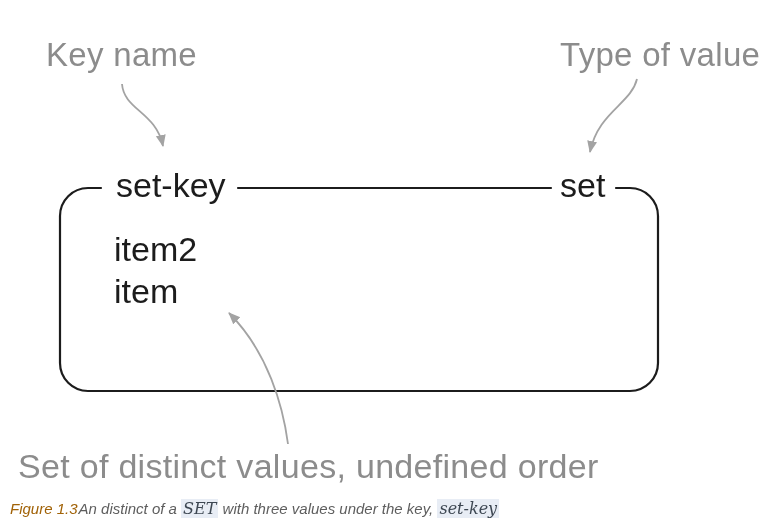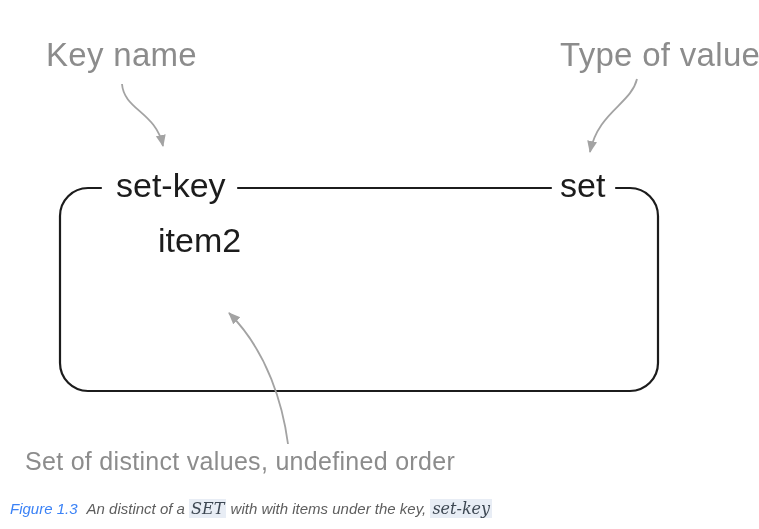--- a/index.html
+++ b/index.html
@@ -33,36 +33,36 @@
     letter-spacing: 0.3px;
   }
   .node-text {
     font-size: 34px;
     color: #1c1c1c;
   }
   .keyname-label   { left: 46px;  top: 36px; }
   .typevalue-label { left: 560px; top: 36px; }
   .setkey-label    { left: 112px; top: 166px; background: #ffffff; padding: 0 4px; }
   .set-label       { left: 556px; top: 166px; background: #ffffff; padding: 0 4px; }
-  .item-0 { left: 114px; top: 221px; margin-left: 44px; }
+  .item-0 { left: 114px; top: 230px; }
   .item-1 { left: 114px; top: 272px; }
   .item-2 { left: 114px; top: 323px; }
-  .bottom-annot { left: 25px; top: 447px; font-size: 25px; }
+  .bottom-annot { left: 18px; top: 447px; font-size: 34px; }
   .figcaption {
     position: absolute;
     left: 10px;
     top: 499px;
     font-size: 15px;
     font-style: italic;
     color: #5e5e5e;
     white-space: nowrap;
   }
   .fig-num {
-    color: #3b82f6;
-    margin-right: 9px;
+    color: #a16207;
+    margin-right: 1px;
   }
   .code-chip {
     font-family: "DejaVu Serif", serif;
     font-style: italic;
     font-size: 16px;
     color: #3d4752;
     background: #e8edf5;
     padding: 0 2px;
   }
 </style>
@@ -87,20 +87,21 @@
     <path d="M 288 444 C 283 406 268 352 229 313" fill="none" stroke="#a3a3a3" stroke-width="1.8" marker-end="url(#ah)"></path>
   </svg>
 
   <div class="lbl annot-gray keyname-label">Key name</div>
   <div class="lbl annot-gray typevalue-label">Type of value</div>
 
   <div class="lbl node-text setkey-label">set-key</div>
   <div class="lbl node-text set-label">set</div>
 
   <div class="lbl node-text item-0">item2</div>
+  <div class="lbl node-text item-1">item</div>
 
   <div class="lbl annot-gray bottom-annot">Set of distinct values, undefined order</div>
 
   <div class="figcaption">
-    <span class="fig-num">Figure 1.3</span><span>An distinct of a </span><span class="code-chip">SET</span><span> with with items under the key, </span><span class="code-chip">set-key</span>
+    <span class="fig-num">Figure 1.3</span><span>An distinct of a </span><span class="code-chip">SET</span><span> with three values under the key, </span><span class="code-chip">set-key</span>
   </div>
 
 </div>
 
 </body></html>

